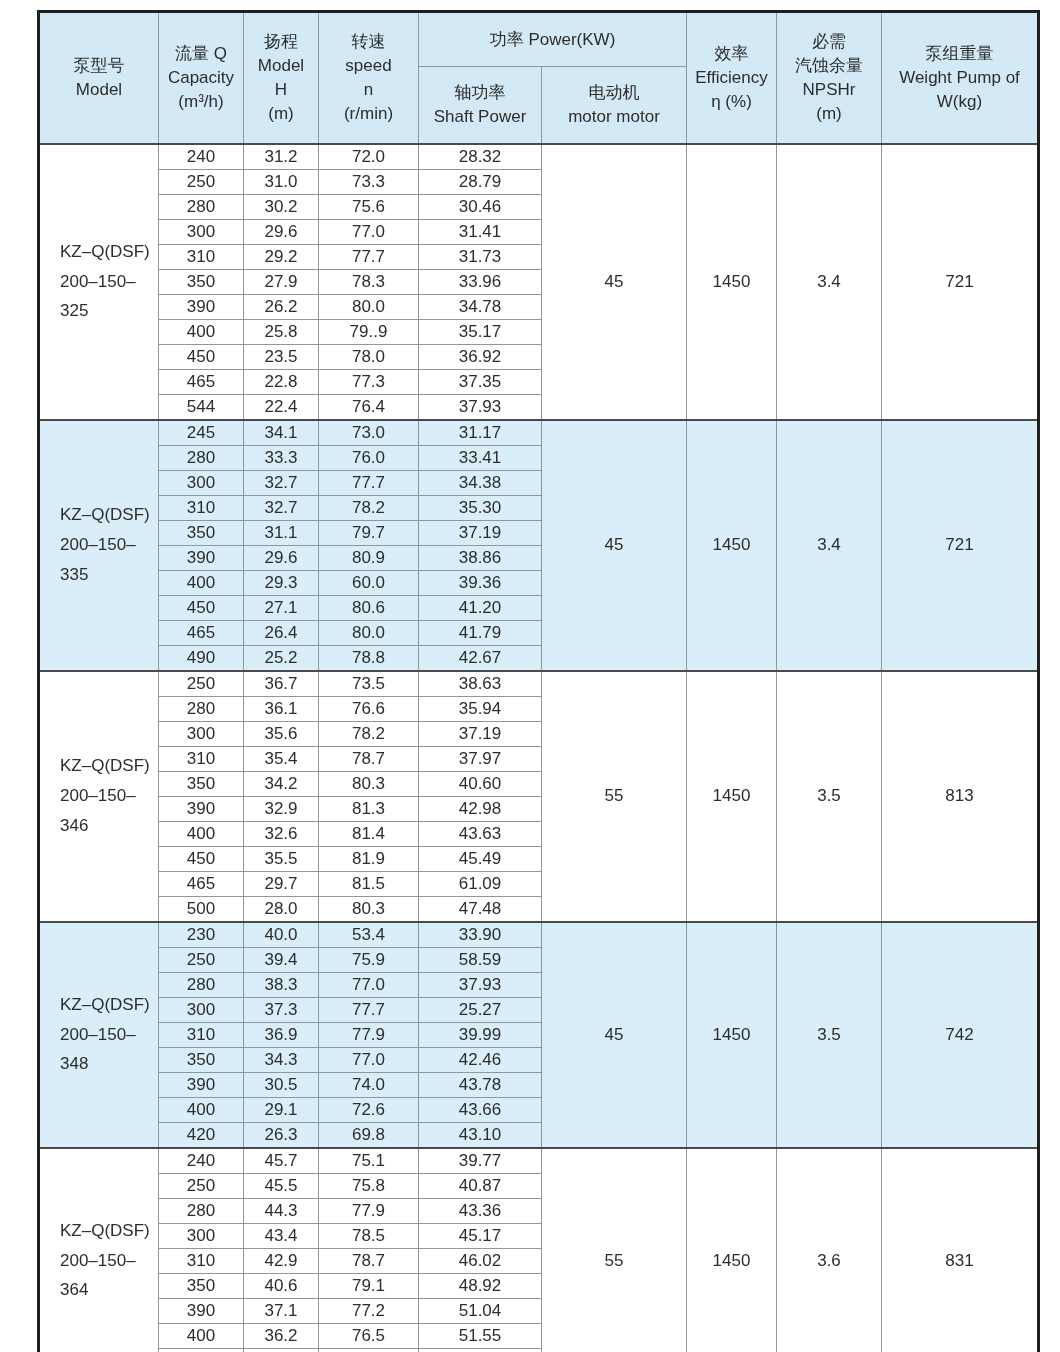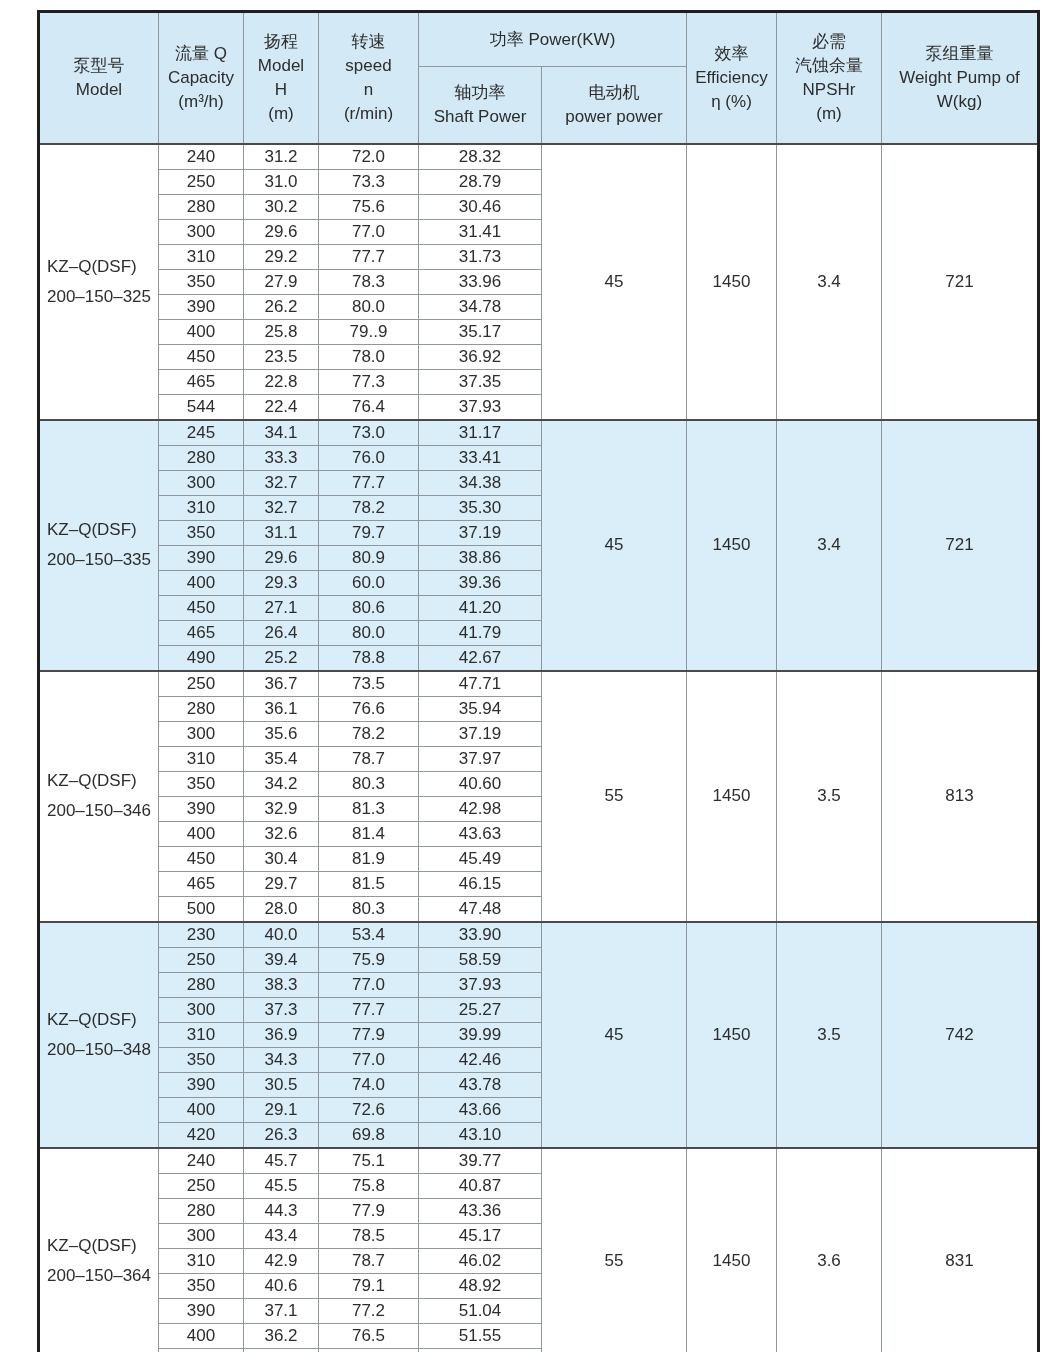--- a/index.html
+++ b/index.html
@@ -47,21 +47,21 @@
   thead tr.hdr-sub { height: 77px; }
   tbody td {
     font-size: 17px;
     height: 24px;
     line-height: 1.05;
     background: #ffffff;
   }
   tbody tr.shaded td { background: #d9eef8; }
   tbody td.model-cell {
     text-align: left;
-    padding-left: 7px;
+    padding-left: 20px;
     white-space: pre-line;
     line-height: 1.75;
     font-size: 17px;
   }
   tbody tr.group-start td { border-top: 2px solid #4a4a4a; margin-left: 27px; }
 </style>
 </head>
 <body>
 
 <div class="page">
@@ -102,21 +102,21 @@
 NPSHr
 (m)</th>
           <th rowspan="2">泵组重量
 Weight Pump of
 W(kg)</th>
         </tr>
         <tr class="hdr-sub">
           <th>轴功率
 Shaft Power</th>
           <th>电动机
-power power</th>
+motor motor</th>
         </tr>
       </thead>
       <tbody>
           <tr class="group-start">
             <td class="model-cell" rowspan="11">KZ–Q(DSF)
 200–150–325</td>
             <td>240</td>
             <td>31.2</td>
             <td>72.0</td>
             <td>28.32</td>
@@ -250,21 +250,21 @@
             <td>25.2</td>
             <td>78.8</td>
             <td>42.67</td>
           </tr>
           <tr class="group-start">
             <td class="model-cell" rowspan="10">KZ–Q(DSF)
 200–150–346</td>
             <td>250</td>
             <td>36.7</td>
             <td>73.5</td>
-            <td>47.71</td>
+            <td>38.63</td>
             <td rowspan="10">55</td>
             <td rowspan="10">1450</td>
             <td rowspan="10">3.5</td>
             <td rowspan="10">813</td>
           </tr>
           <tr>
             <td>280</td>
             <td>36.1</td>
             <td>76.6</td>
             <td>35.94</td>
@@ -294,29 +294,29 @@
             <td>42.98</td>
           </tr>
           <tr>
             <td>400</td>
             <td>32.6</td>
             <td>81.4</td>
             <td>43.63</td>
           </tr>
           <tr>
             <td>450</td>
-            <td>30.4</td>
+            <td>35.5</td>
             <td>81.9</td>
             <td>45.49</td>
           </tr>
           <tr>
             <td>465</td>
             <td>29.7</td>
             <td>81.5</td>
-            <td>46.15</td>
+            <td>61.09</td>
           </tr>
           <tr>
             <td>500</td>
             <td>28.0</td>
             <td>80.3</td>
             <td>47.48</td>
           </tr>
           <tr class="shaded group-start">
             <td class="model-cell" rowspan="9">KZ–Q(DSF)
 200–150–348</td>

